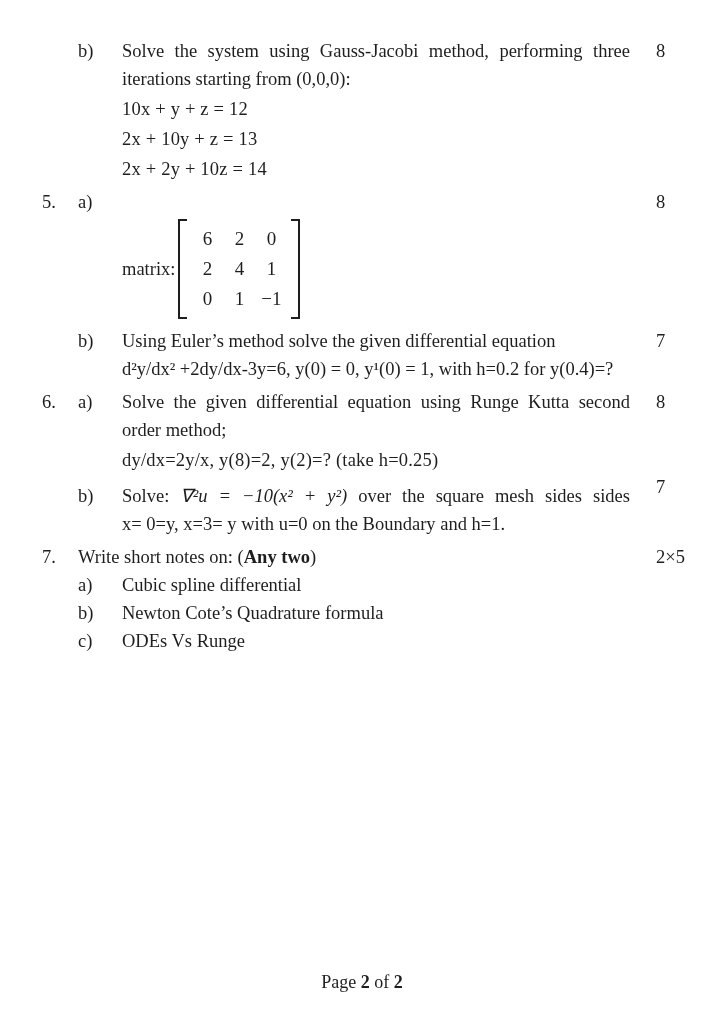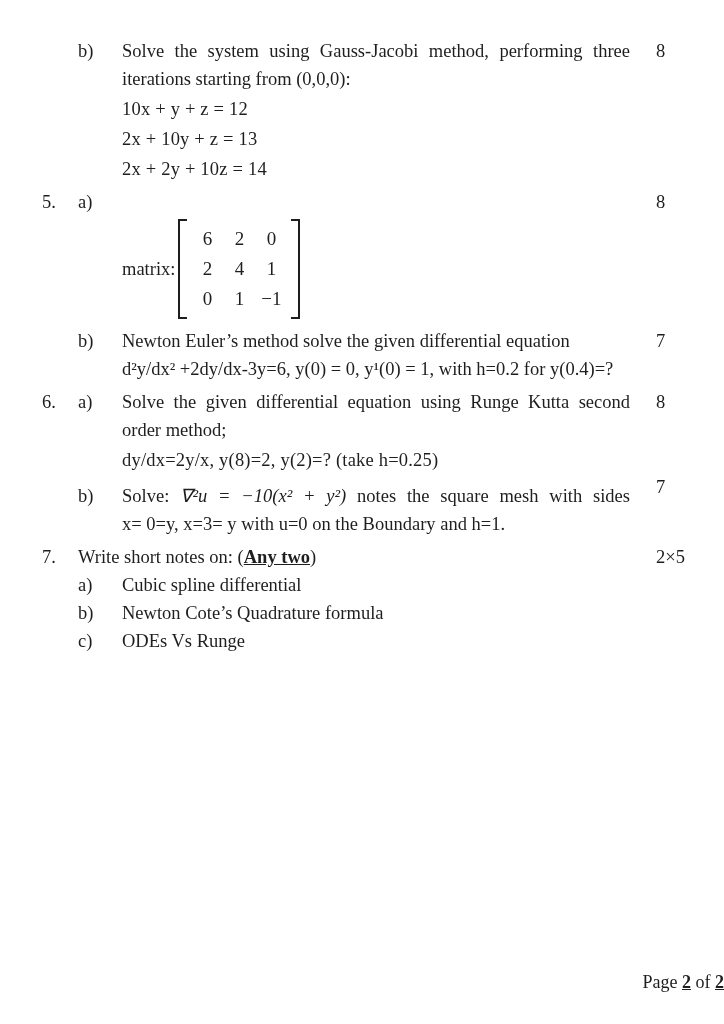--- a/index.html
+++ b/index.html
@@ -37,21 +37,21 @@
     padding-left: 26px;
     white-space: nowrap;
   }
   .marks-raised { position: relative; top: -9px; }
   .eq { margin-top: 2px; letter-spacing: 0.2px; }
   .block-q5a { margin-top: 5px; }
   .block-q5b { margin-top: 8px; }
   .block-q6a { margin-top: 5px; }
   .block-q6b { margin-top: 8px; }
   .block-q7  { margin-top: 5px; }
-  .bold { font-weight: bold; text-decoration: underline; }
+  .bold { font-weight: bold; }
   .math-italic { font-style: italic; }
   
   .matrix-row { margin: 3px 0 2px; }
   .matrix-wrap {
     display: flex;
     align-items: center;
   }
   .matrix-label {
     font-size: 18.5px;
     margin-right: 3px;
@@ -81,21 +81,21 @@
     display: flex;
     align-items: center;
     justify-content: center;
     font-size: 19px;
   }
   .footer {
     position: absolute;
     left: 0;
     right: 0;
     bottom: 31px;
-    text-align: right;
+    text-align: center;
     font-size: 18px;
   }
 </style>
 </head>
 <body>
 
 <div class="page">
 
   <div class="block">
     <div class="row">
@@ -143,21 +143,21 @@
             <div class="bracket bracket-right"></div>
           </div>
         </div>
       </div>
     </div>
   </div>
 
   <div class="block block-q5b">
     <div class="row">
       <span class="cell-letter">b)</span>
-      <span class="cell-text">Newton Euler’s method solve the given differential equation</span>
+      <span class="cell-text">Using Euler’s method solve the given differential equation</span>
       <span class="cell-marks">7</span>
     </div>
     <div class="row">
       <span class="cell-text">d²y/dx² +2dy/dx-3y=6, y(0) = 0, y¹(0) = 1, with h=0.2 for y(0.4)=?</span>
     </div>
   </div>
 
   <div class="block block-q6a">
     <div class="row">
       <span class="cell-num">6.</span>
@@ -169,21 +169,21 @@
       <span class="cell-text">order method;</span>
     </div>
     <div class="row">
       <span class="cell-text eq">dy/dx=2y/x, y(8)=2, y(2)=? (take h=0.25)</span>
     </div>
   </div>
 
   <div class="block block-q6b">
     <div class="row">
       <span class="cell-letter">b)</span>
-      <span class="cell-text justify"><span>Solve: </span><span class="math-italic">∇²u = −10(x² + y²)</span><span> notes the square mesh with sides</span></span>
+      <span class="cell-text justify"><span>Solve: </span><span class="math-italic">∇²u = −10(x² + y²)</span><span> over the square mesh sides sides</span></span>
       <span class="cell-marks"><span class="marks-raised">7</span></span>
     </div>
     <div class="row">
       <span class="cell-text">x= 0=y, x=3= y with u=0 on the Boundary and h=1.</span>
     </div>
   </div>
 
   <div class="block block-q7">
     <div class="row">
       <span class="cell-num">7.</span>

